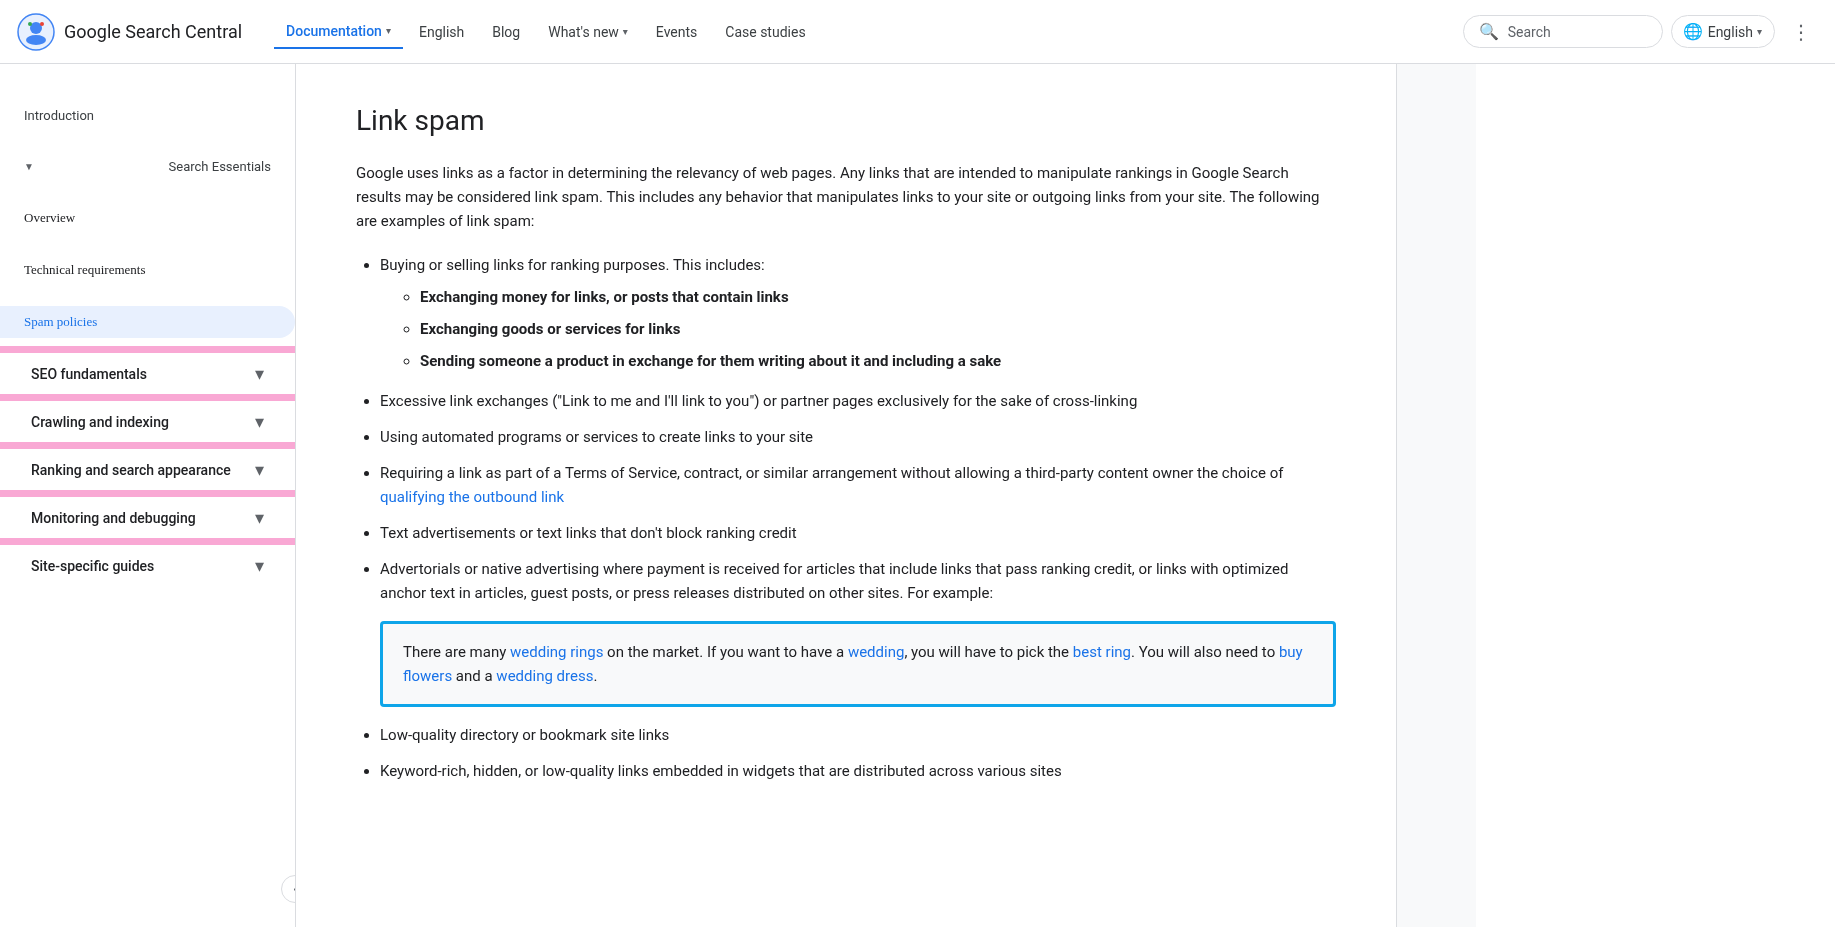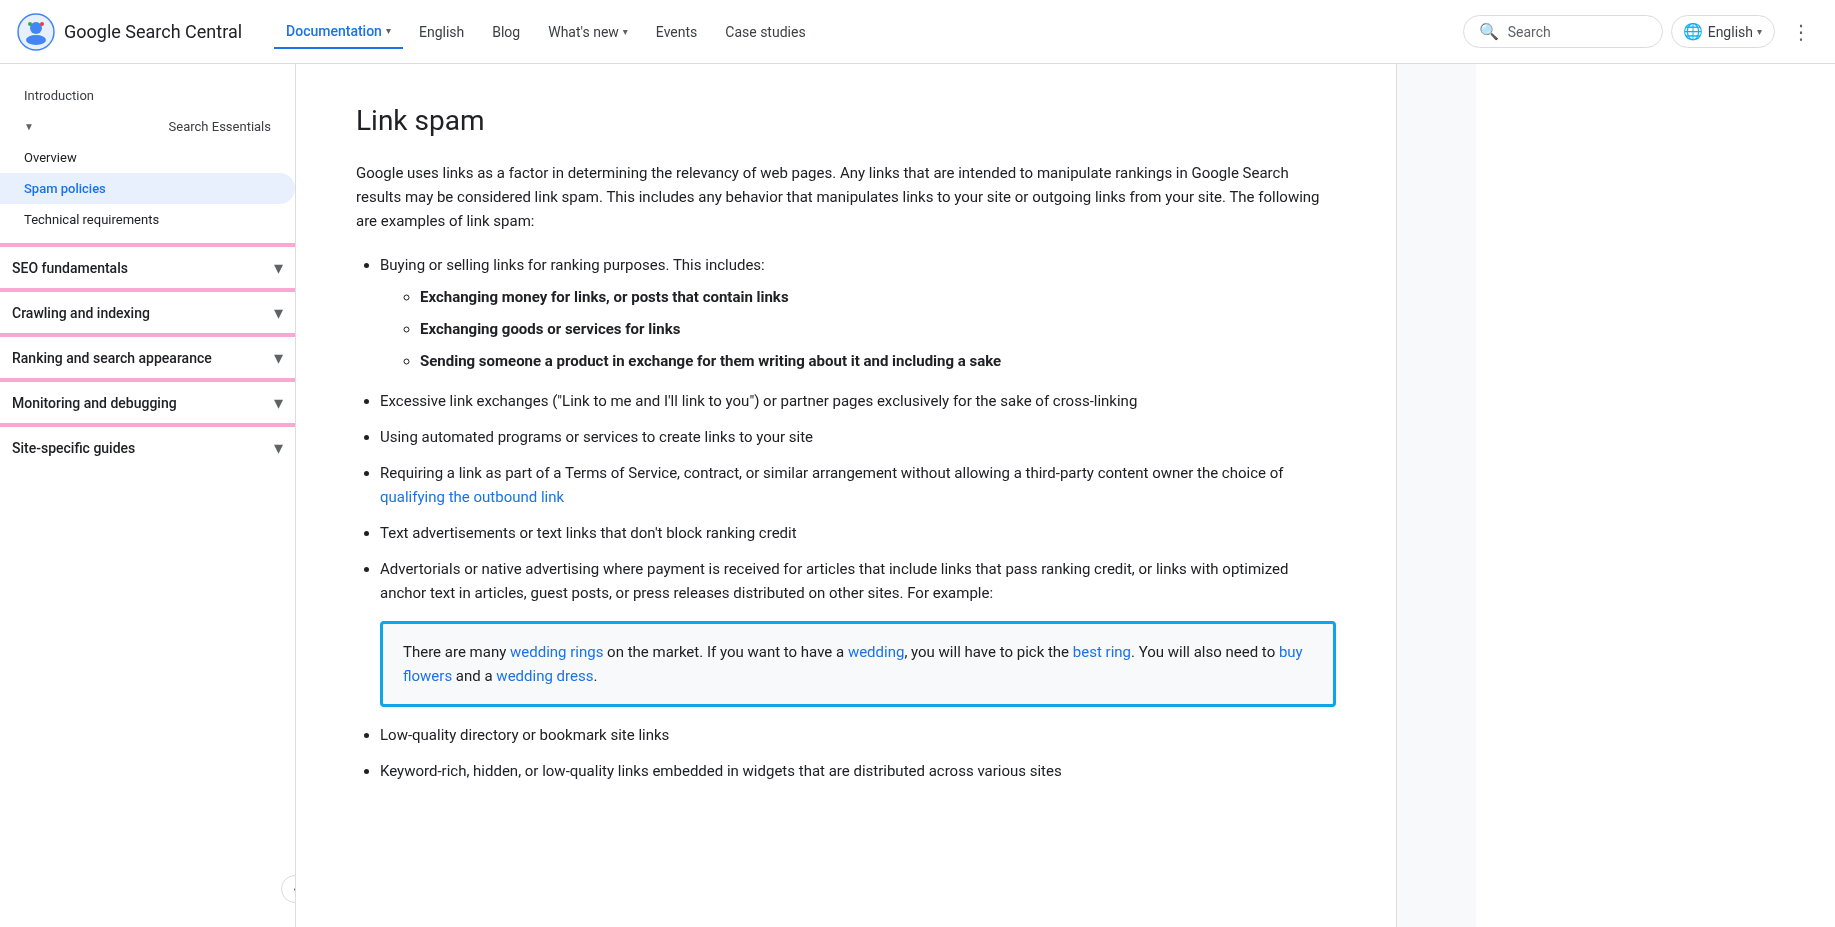--- a/index.html
+++ b/index.html
@@ -123,44 +123,46 @@
       background: #fff;
     }
     .sidebar-item {
       padding: 8px 24px;
       font-size: 14px;
       cursor: pointer;
       color: #202124;
       display: flex;
       align-items: center;
       justify-content: space-between;
+      margin-top: 20px;
     }
     .sidebar-item.active {
       background: #e8f0fe;
       color: #1a73e8;
       font-weight: 500;
       border-radius: 0 24px 24px 0;
     }
     .sidebar-item.indent {
       font-size: 13px;
+      font-family: Liberation Serif, serif;
     }
     .sidebar-item.top-level {
       font-size: 13px;
       color: #3c4043;
     }
     .sidebar-section {
-      padding: 10px 12px;
+      padding: 10px 31px;
       font-size: 14px;
       font-weight: 500;
       color: #202124;
       cursor: pointer;
       display: flex;
       align-items: center;
       justify-content: space-between;
-      border-top: 4px solid #f9a8d4;
+      border-top: 7px solid #f9a8d4;
     }
     .sidebar-section:first-child { border-top: none; }
     .chevron-down { font-size: 18px; color: #5f6368; }
     .sidebar-collapse-btn {
       position: absolute;
       bottom: 24px;
       right: -14px;
       width: 28px;
       height: 28px;
       background: #fff;
@@ -308,26 +310,26 @@
 
       <div class="sidebar-item top-level">
         <span class="down-triangle">▼</span>
         <span>Search Essentials</span>
       </div>
 
       <div class="sidebar-item indent">
         <span>Overview</span>
       </div>
 
+      <div class="sidebar-item indent">
+        <span>Technical requirements</span>
+      </div>
+
       <div class="sidebar-item indent active">
         <span>Spam policies</span>
-      </div>
-
-      <div class="sidebar-item indent">
-        <span>Technical requirements</span>
       </div>
     </div>
 
     <div class="sidebar-section">
       <span>SEO fundamentals</span>
       <span class="chevron-down">▾</span>
     </div>
 
     <div class="sidebar-section">
       <span>Crawling and indexing</span>

